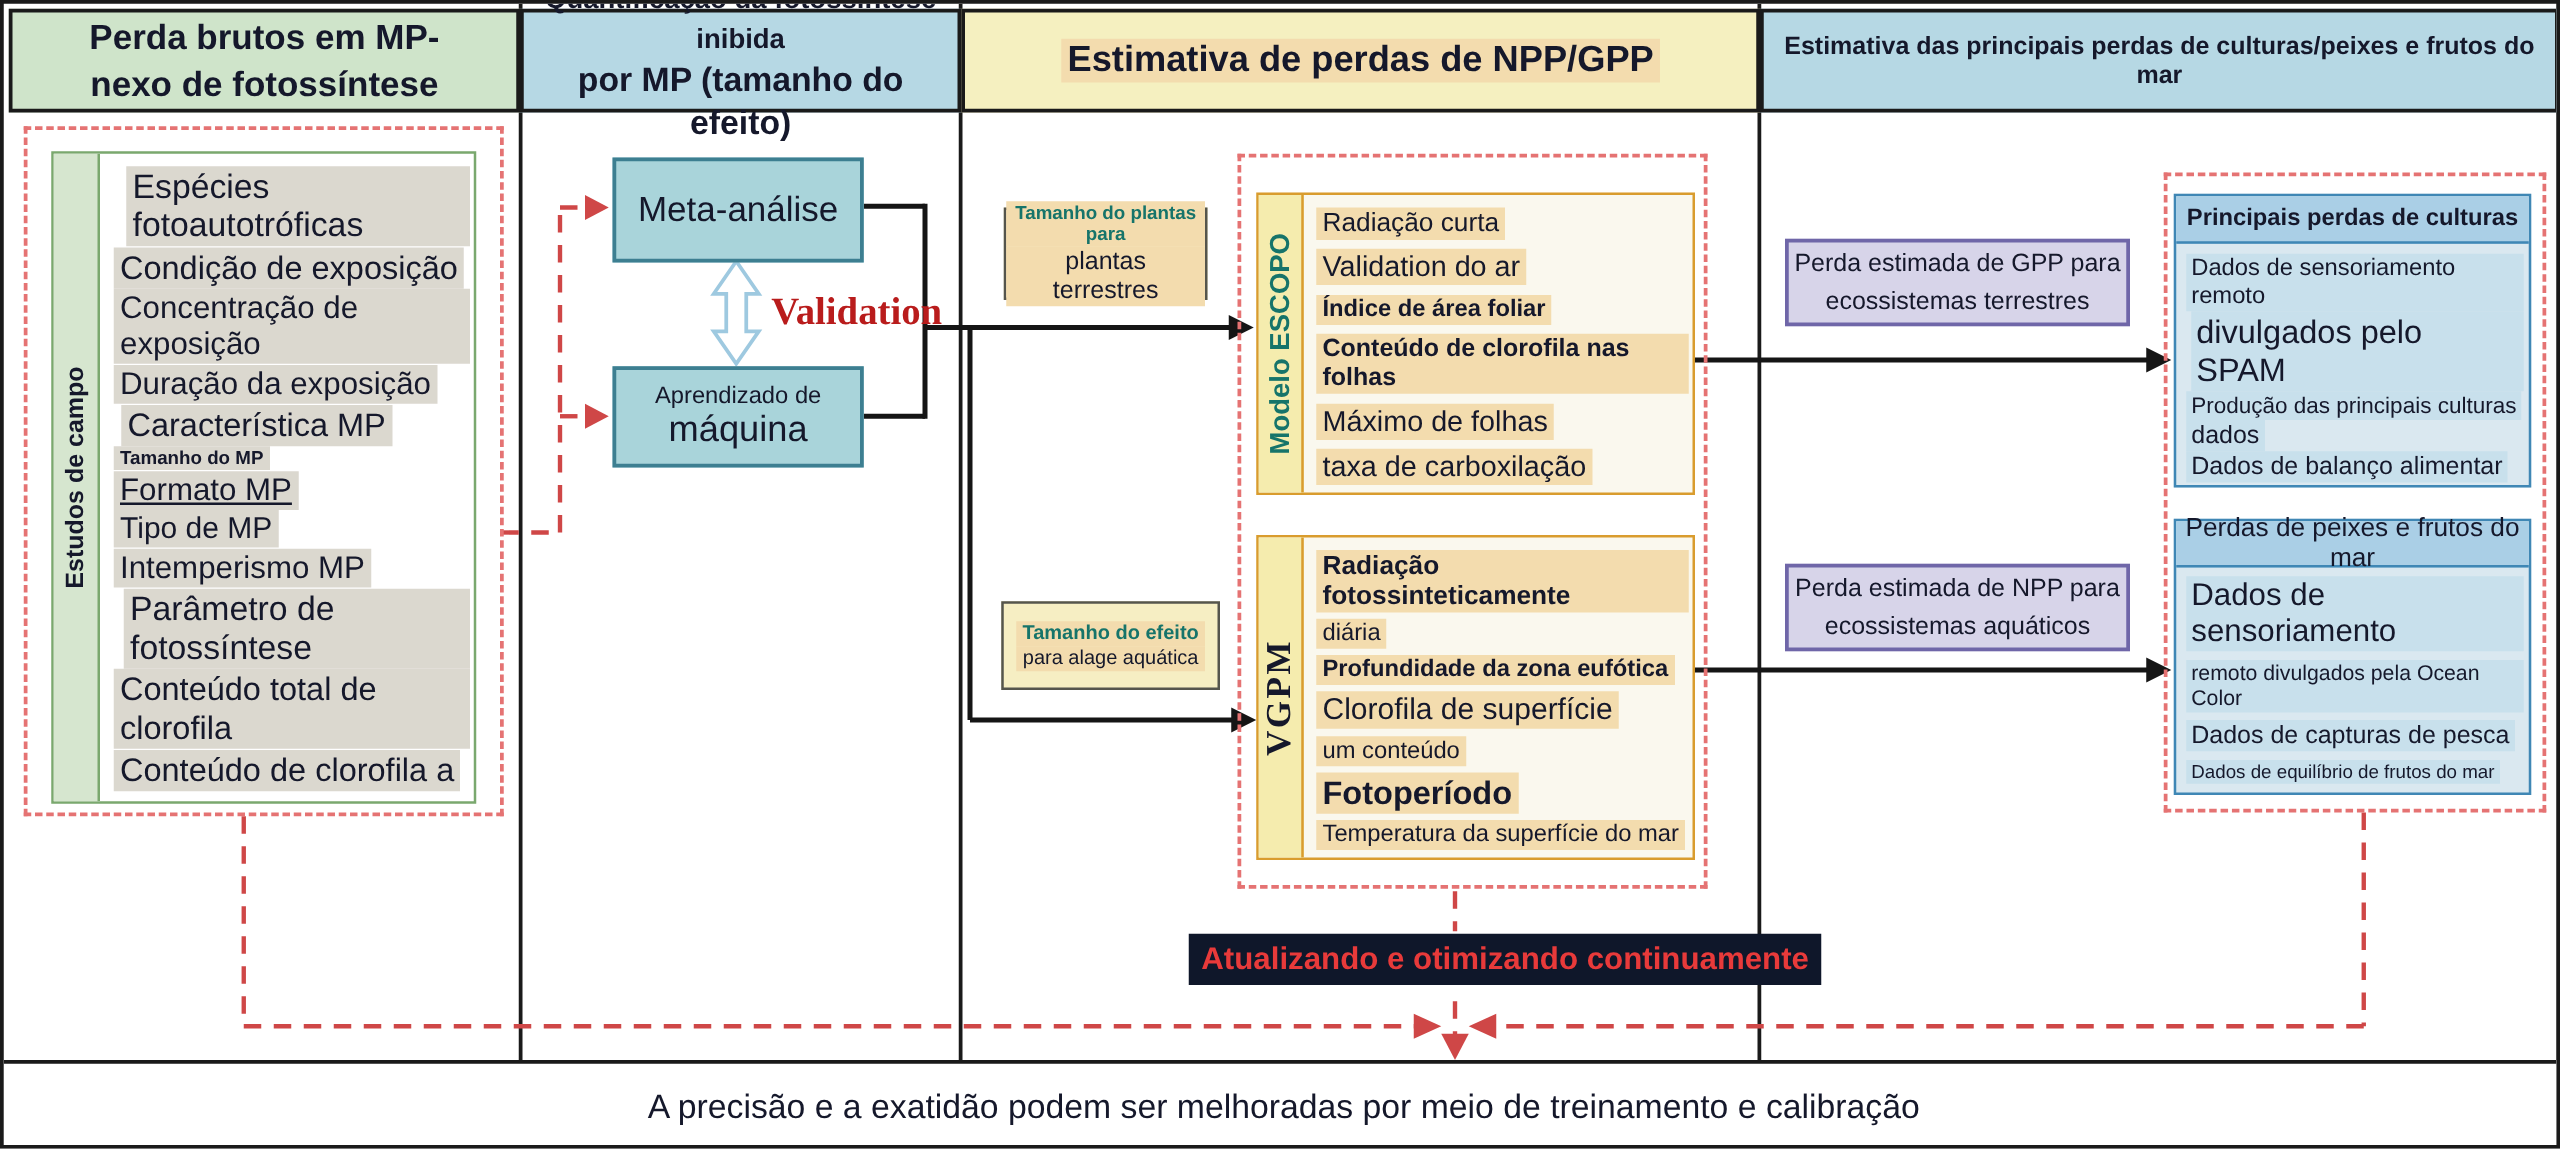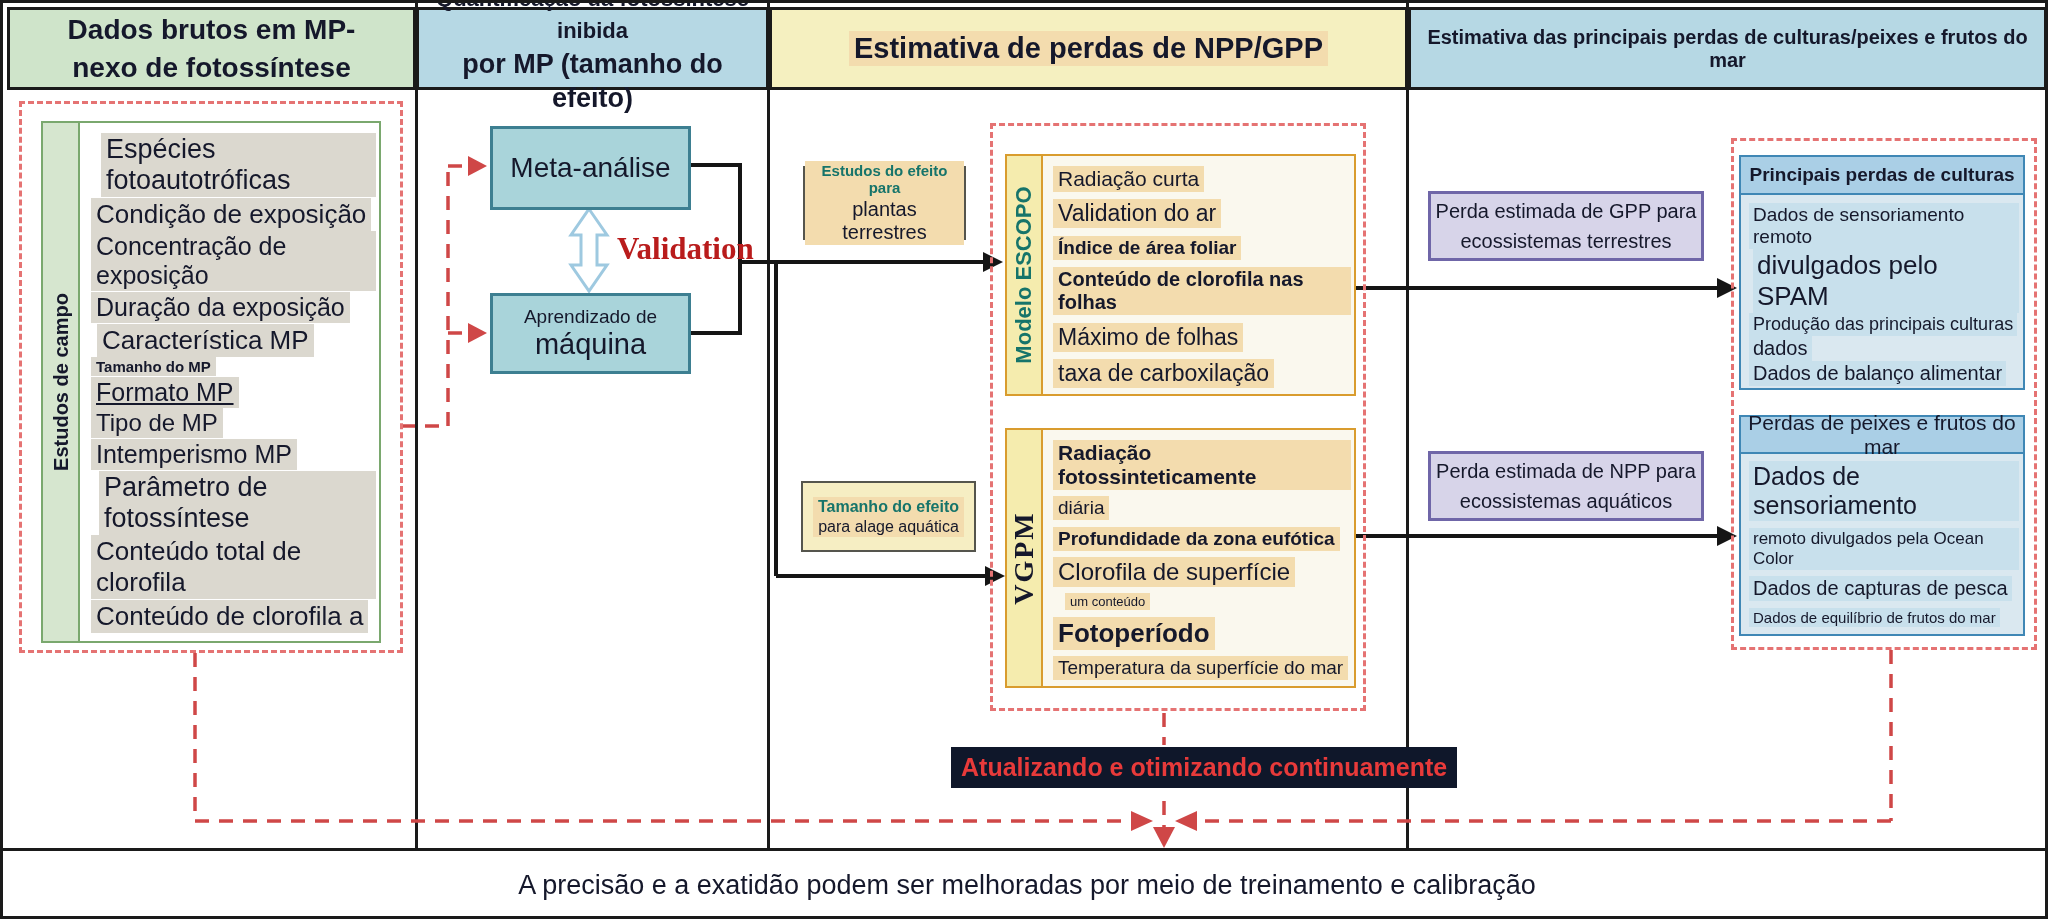--- a/index.html
+++ b/index.html
@@ -69,21 +69,21 @@
     <g>
       <polygon class="varrow" points="586,206 604,232 594,232 594,262 604,262 586,288 568,262 578,262 578,232 568,232"></polygon>
     </g>
   </svg>
 
   <div class="abs divider" style="left:412px;top:0;height:845px;z-index:0;"></div>
   <div class="abs divider" style="left:764px;top:0;height:845px;z-index:0;"></div>
   <div class="abs divider" style="left:1403px;top:0;height:845px;z-index:0;"></div>
 
   <div class="abs hdr ctr" style="left:4px;top:4px;width:409px;height:83px;background:var(--header-green);font-size:28px;line-height:38px;z-index:2;">
-    <span>Dados brutos em MP-</span>
+    <span>Perda brutos em MP-</span>
     <span>nexo de fotossíntese</span>
   </div>
   <div class="abs hdr ctr" style="left:413px;top:4px;width:353px;height:83px;background:var(--header-blue);z-index:2;">
     <span style="font-size:22px;line-height:32px;">Quantificação da fotossíntese inibida</span>
     <span style="font-size:27px;line-height:34px;">por MP (tamanho do efeito)</span>
   </div>
   <div class="abs hdr ctr" style="left:766px;top:4px;width:639px;height:83px;background:var(--header-yellow);font-size:29px;z-index:2;">
     <span class="hl-tan">Estimativa de perdas de NPP/GPP</span>
   </div>
   <div class="abs hdr ctr" style="left:1405px;top:4px;width:639px;height:83px;background:var(--header-blue);font-size:20px;z-index:2;">
@@ -116,21 +116,21 @@
   </div>
   <div class="abs serif" style="left:614px;top:228px;font-size:31px;font-weight:bold;color:#b91c1c;z-index:2;">
     <span>Validation</span>
   </div>
   <div class="abs teal-box ctr" style="left:487px;top:290px;width:201px;height:81px;z-index:2;">
     <span style="font-size:19px;">Aprendizado de</span>
     <span style="font-size:29px;">máquina</span>
   </div>
 
   <div class="abs ylabel-box ctr" style="left:800px;top:163px;width:163px;height:74px;z-index:2;">
-    <span class="hl-tan" style="font-size:15px;font-weight:bold;color:var(--teal-text);">Estudos do efeito para</span>
+    <span class="hl-tan" style="font-size:15px;font-weight:bold;color:var(--teal-text);">Tamanho do plantas para</span>
     <span class="hl-tan" style="font-size:20px;">plantas terrestres</span>
   </div>
   <div class="abs ylabel-box ctr" style="left:798px;top:478px;width:175px;height:71px;z-index:2;">
     <span class="hl-tan" style="font-size:16px;font-weight:bold;color:var(--teal-text);">Tamanho do efeito</span>
     <span class="hl-tan" style="font-size:16px;">para alage aquática</span>
   </div>
 
   <div class="abs dashed-rect" style="left:987px;top:120px;width:376px;height:588px;z-index:1;"></div>
 
   <div class="abs model-box" style="left:1002px;top:151px;width:351px;height:242px;z-index:2;">
@@ -149,21 +149,21 @@
 
   <div class="abs model-box" style="left:1002px;top:425px;width:351px;height:260px;z-index:2;">
     <div class="abs model-band" style="left:0;top:0;width:36px;height:100%;">
       <span class="vtext serif" style="font-size:28px;font-weight:bold;letter-spacing:2px;">VGPM</span>
     </div>
     <div class="abs list-col" style="left:46px;top:10px;width:298px;height:240px;">
       <span class="hl-tan" style="font-size:21px;font-weight:bold;">Radiação fotossinteticamente</span>
       <span class="hl-tan" style="font-size:19px;">diária</span>
       <span class="hl-tan" style="font-size:19px;font-weight:bold;">Profundidade da zona eufótica</span>
       <span class="hl-tan" style="font-size:24px;">Clorofila de superfície</span>
-      <span class="hl-tan" style="font-size:13px;margin-left:12px;">um conteúdo</span>
+      <span class="hl-tan" style="font-size:19px;">um conteúdo</span>
       <span class="hl-tan" style="font-size:26px;font-weight:bold;">Fotoperíodo</span>
       <span class="hl-tan" style="font-size:19px;">Temperatura da superfície do mar</span>
     </div>
   </div>
 
   <div class="abs" style="left:948px;top:744px;background:#0f172a;color:var(--update-text-red);font-size:25px;font-weight:bold;padding:6px 10px;z-index:2;">
     <span>Atualizando e otimizando continuamente</span>
   </div>
 
   <div class="abs lav-box ctr" style="left:1425px;top:188px;width:276px;height:70px;font-size:20px;line-height:30px;z-index:2;">

